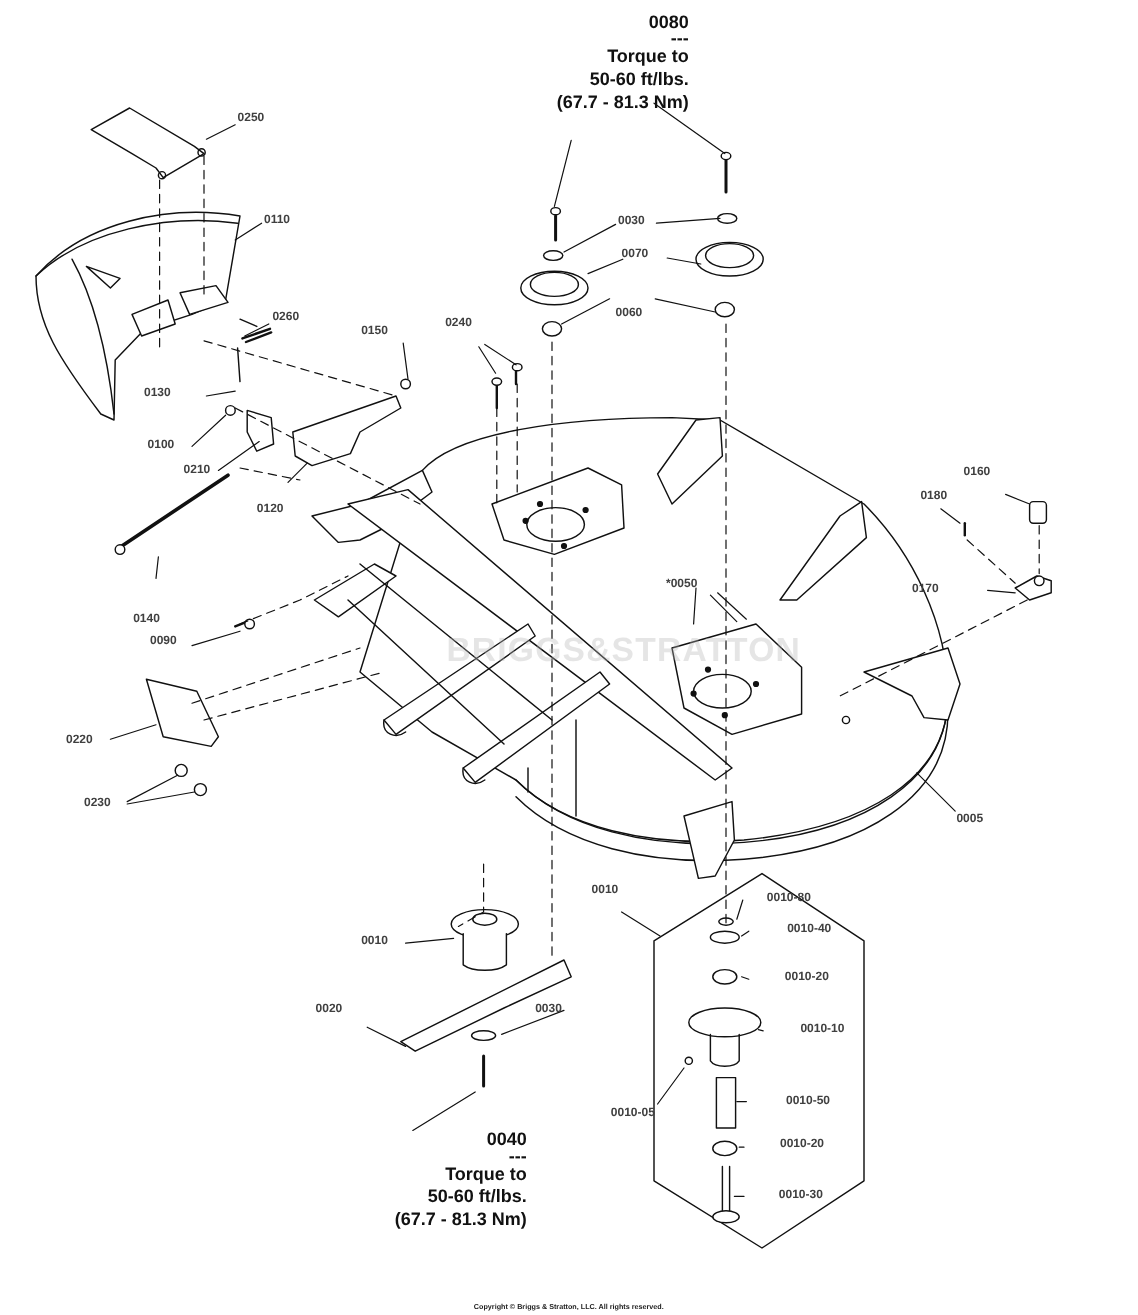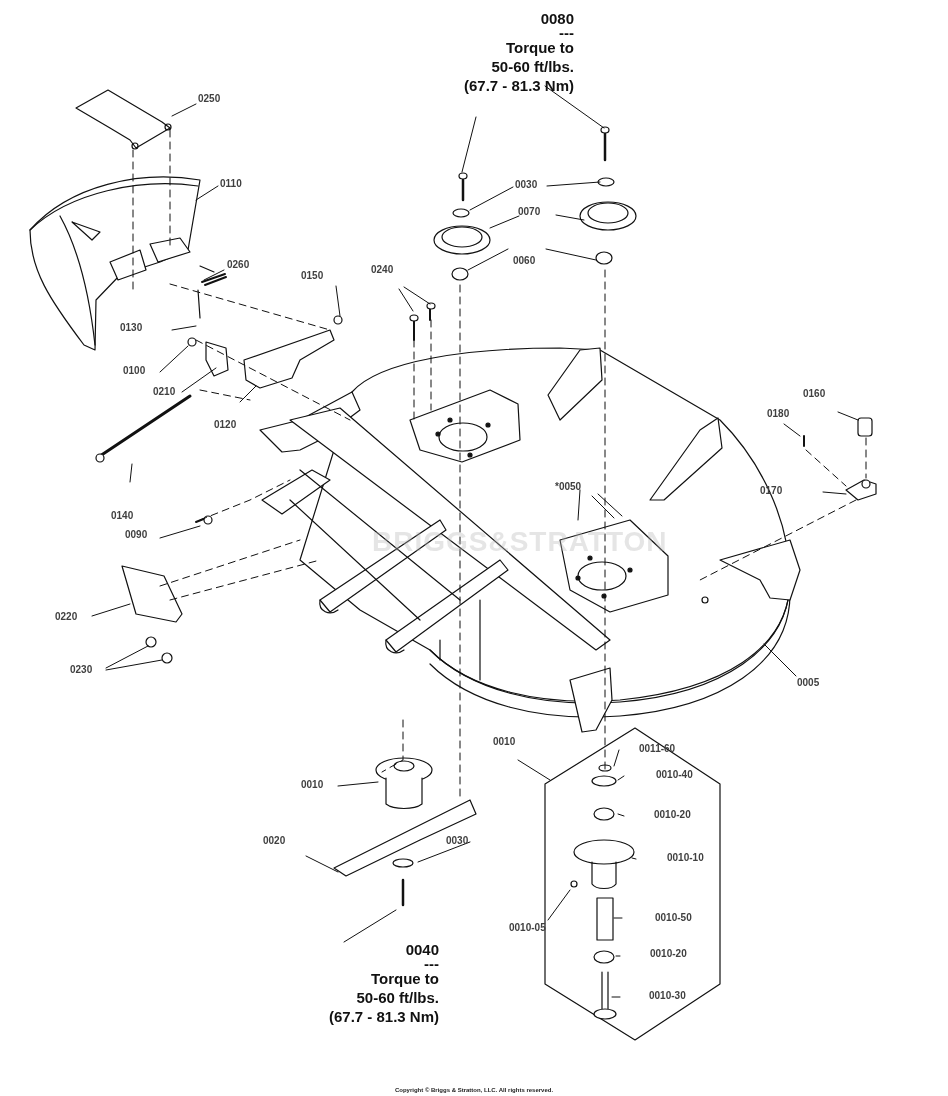--- a/index.html
+++ b/index.html
@@ -218,21 +218,21 @@
 <span class="lbl" style="left:513px; top:256px;">0060</span>
 <span class="lbl" style="left:743px; top:409px;margin-left:24px;">0180</span>
 <span class="lbl" style="left:803px; top:389px;">0160</span>
 <span class="lbl" style="left:760px; top:486px;">0170</span>
 <span class="lbl" style="left:555px; top:482px;">*0050</span>
 <span class="lbl" style="left:797px; top:678px;">0005</span>
 <span class="lbl" style="left:493px; top:737px;">0010</span>
 <span class="lbl" style="left:301px; top:780px;">0010</span>
 <span class="lbl" style="left:263px; top:836px;">0020</span>
 <span class="lbl" style="left:446px; top:836px;">0030</span>
-<span class="lbl" style="left:639px; top:744px;">0011-60</span>
+<span class="lbl" style="left:639px; top:744px;">0010-80</span>
 <span class="lbl" style="left:656px; top:770px;">0010-40</span>
 <span class="lbl" style="left:654px; top:810px;">0010-20</span>
 <span class="lbl" style="left:667px; top:853px;">0010-10</span>
 <span class="lbl" style="left:509px; top:923px;">0010-05</span>
 <span class="lbl" style="left:655px; top:913px;">0010-50</span>
 <span class="lbl" style="left:650px; top:949px;">0010-20</span>
 <span class="lbl" style="left:649px; top:991px;">0010-30</span>
 
 <div class="copyright">Copyright © Briggs &amp; Stratton, LLC. All rights reserved.</div>
 

